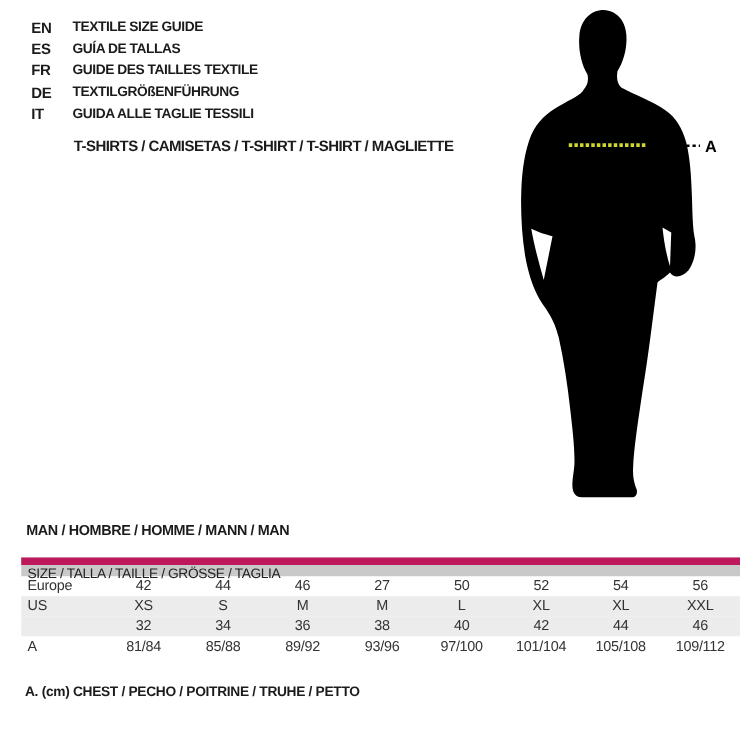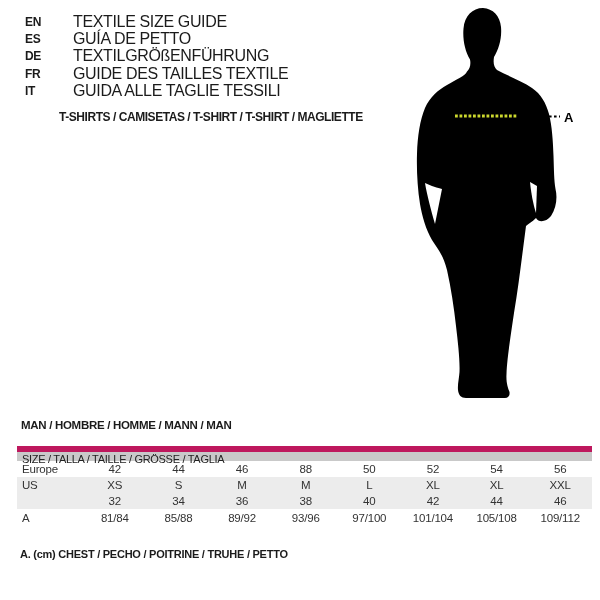--- a/index.html
+++ b/index.html
@@ -20,21 +20,21 @@
   }
   .stage{position:absolute;inset:0;width:600px;height:600px;}
 
   
   .lang-list{position:absolute;left:25px;top:13px;}
   .lang-row{display:flex;height:17.4px;align-items:center;}
   .lang-code{
     width:33px;font-weight:bold;font-size:12px;letter-spacing:-0.3px;
   }
   .lang-label{
-    font-weight:normal;font-size:16px;letter-spacing:-0.35px;white-space:nowrap;margin-left:15px;
+    font-weight:bold;font-size:11px;letter-spacing:-0.35px;white-space:nowrap;
   }
 
   
   .categories{position:absolute;left:19px;top:109px;margin-left:40px;}
   .category-line{
     font-weight:bold;font-size:12px;letter-spacing:-0.45px;
     height:17.5px;line-height:17.5px;white-space:nowrap;
   }
 
   
@@ -86,29 +86,29 @@
 
 <div class="stage">
 
   <div class="lang-list">
     <div class="lang-row">
       <span class="lang-code">EN</span>
       <span class="lang-label">TEXTILE SIZE GUIDE</span>
     </div>
     <div class="lang-row">
       <span class="lang-code">ES</span>
-      <span class="lang-label">GUÍA DE PETTO</span>
+      <span class="lang-label">GUÍA DE TALLAS</span>
+    </div>
+    <div class="lang-row">
+      <span class="lang-code">FR</span>
+      <span class="lang-label">GUIDE DES TAILLES TEXTILE</span>
     </div>
     <div class="lang-row">
       <span class="lang-code">DE</span>
       <span class="lang-label">TEXTILGRÖßENFÜHRUNG</span>
-    </div>
-    <div class="lang-row">
-      <span class="lang-code">FR</span>
-      <span class="lang-label">GUIDE DES TAILLES TEXTILE</span>
     </div>
     <div class="lang-row">
       <span class="lang-code">IT</span>
       <span class="lang-label">GUIDA ALLE TAGLIE TESSILI</span>
     </div>
   </div>
 
   <div class="categories">
     <div class="category-line">T-SHIRTS / CAMISETAS / T-SHIRT / T-SHIRT / MAGLIETTE</div>
   </div>
@@ -155,21 +155,21 @@
   <div class="section-title">MAN / HOMBRE / HOMME / MANN / MAN</div>
 
   <div class="size-table">
     <div class="thead">SIZE / TALLA / TAILLE / GRÖSSE / TAGLIA</div>
 
     <div class="trow">
       <span class="tlabel">Europe</span>
       <span class="tcell">42</span>
       <span class="tcell">44</span>
       <span class="tcell">46</span>
-      <span class="tcell">88</span>
+      <span class="tcell">27</span>
       <span class="tcell">50</span>
       <span class="tcell">52</span>
       <span class="tcell">54</span>
       <span class="tcell">56</span>
     </div>
 
     <div class="trow shaded">
       <span class="tlabel">US</span>
       <span class="tcell">XS</span>
       <span class="tcell">S</span>

